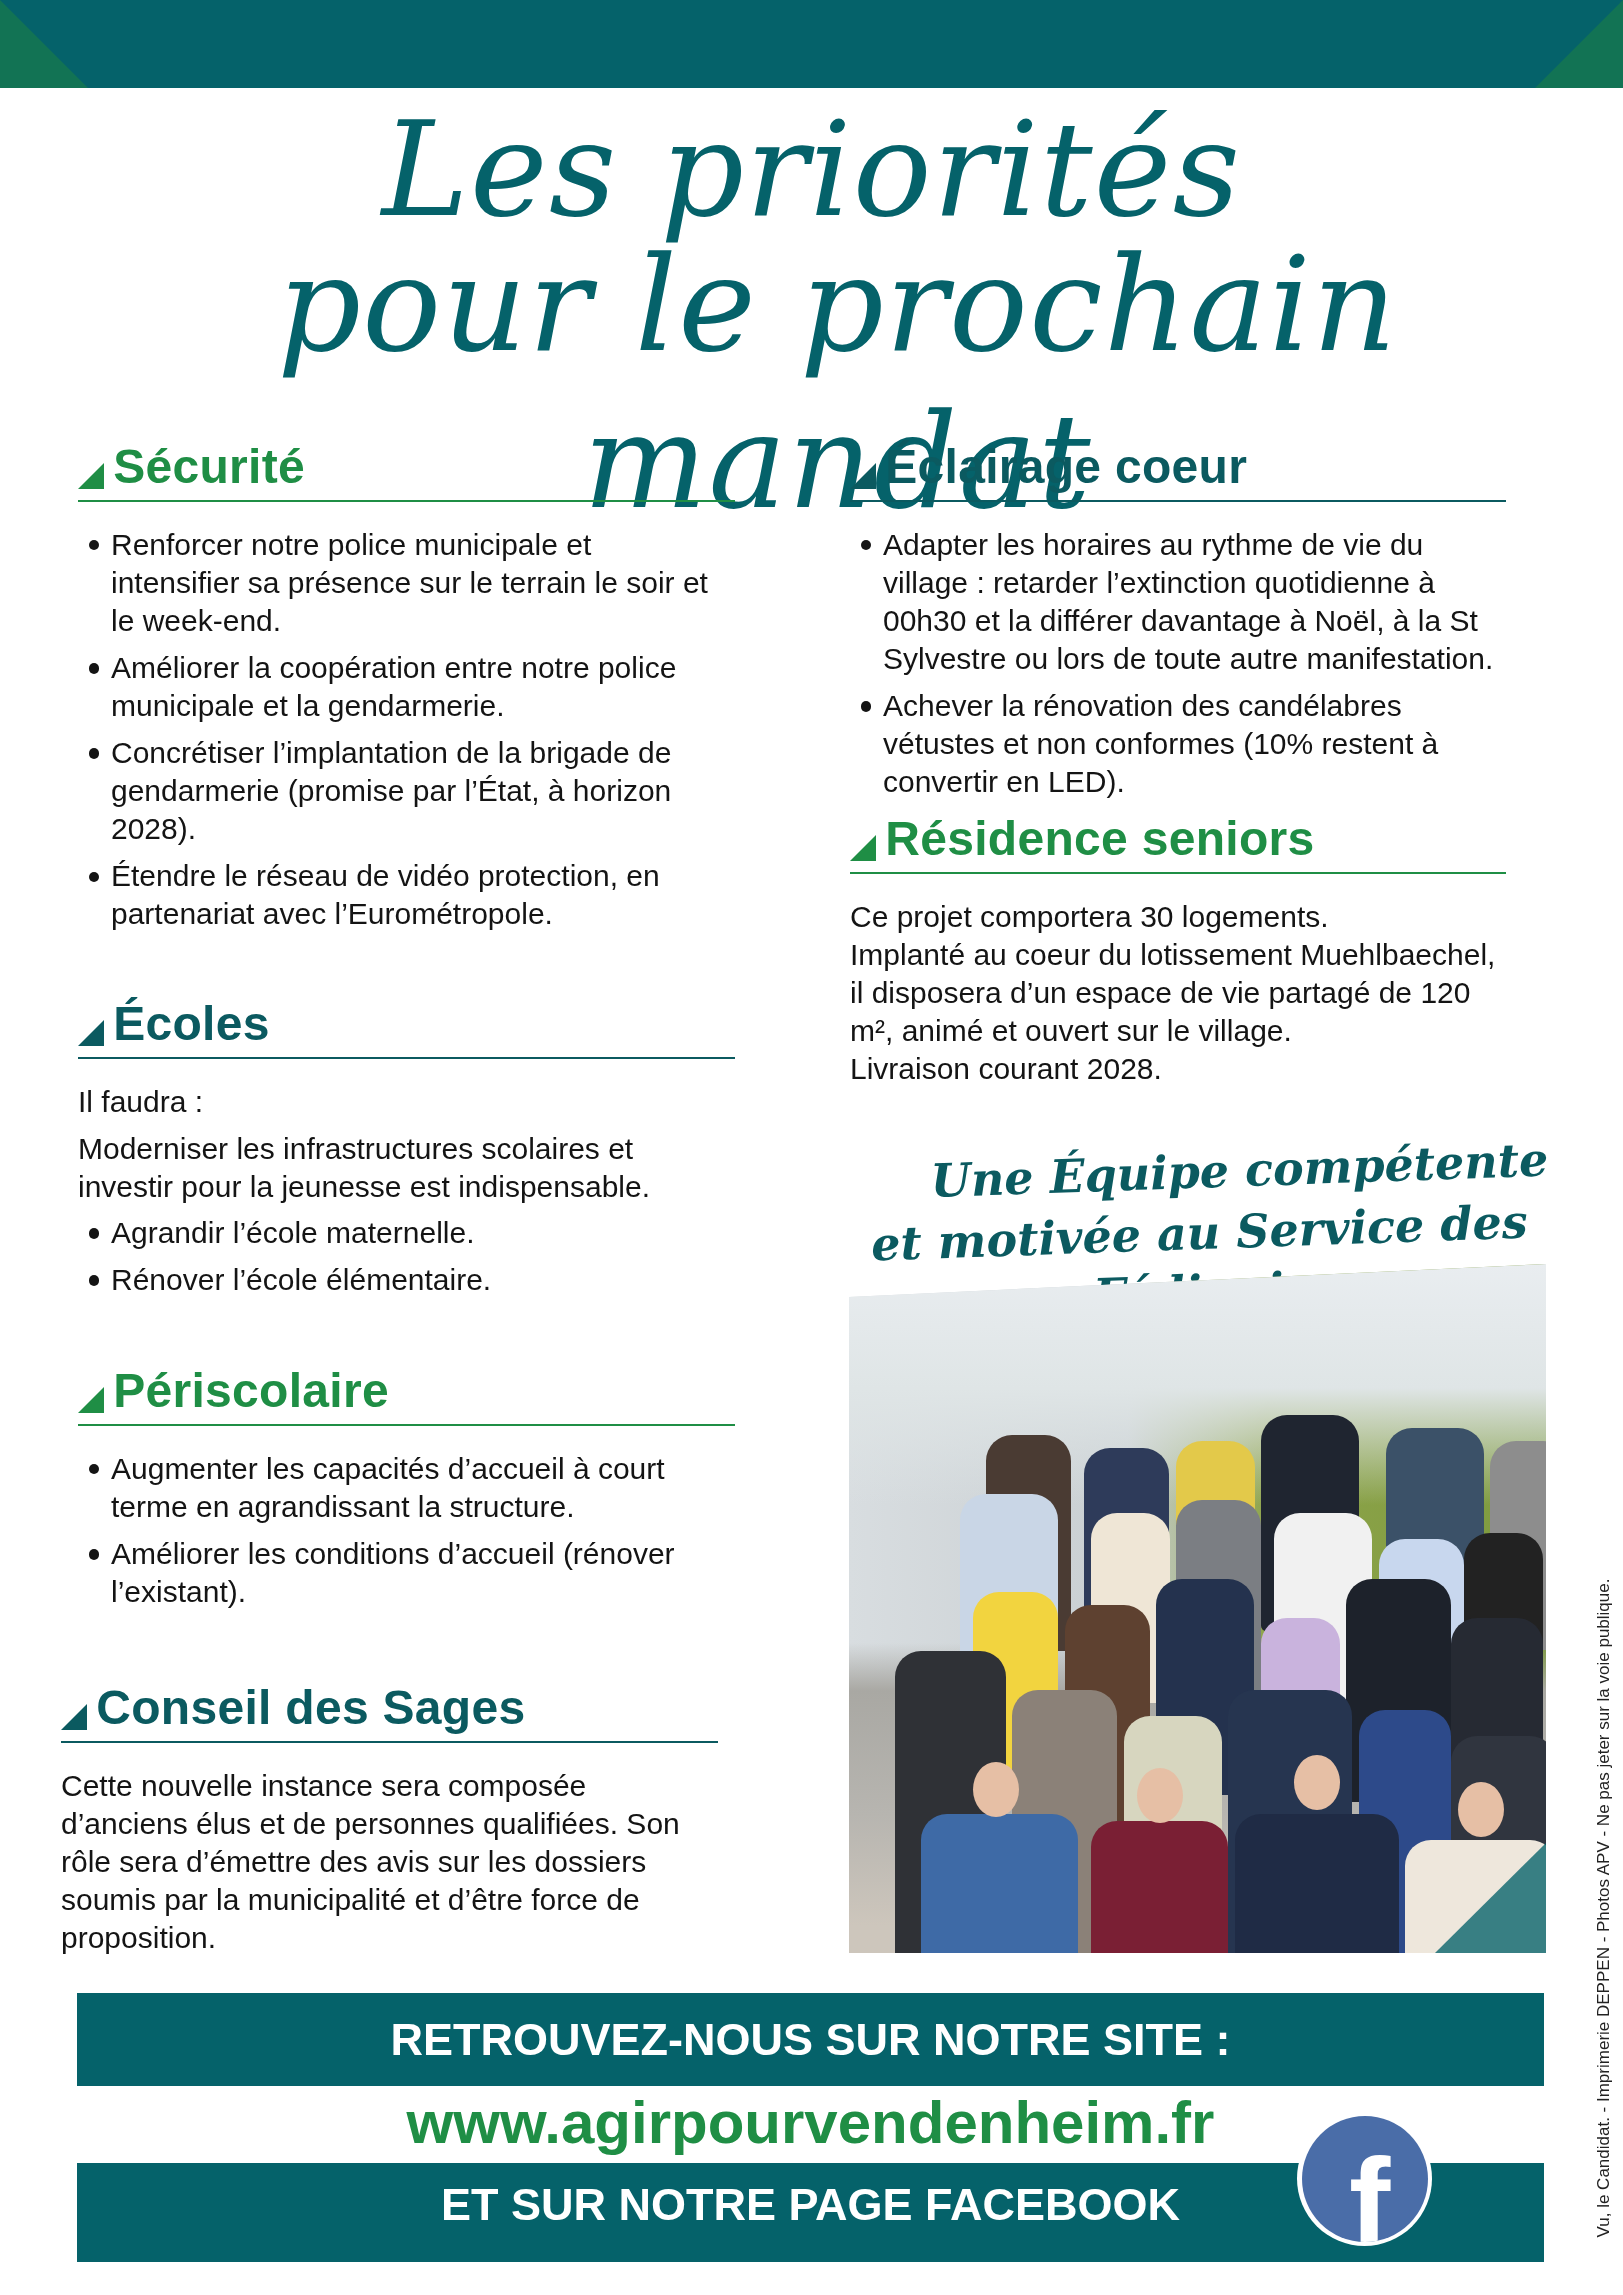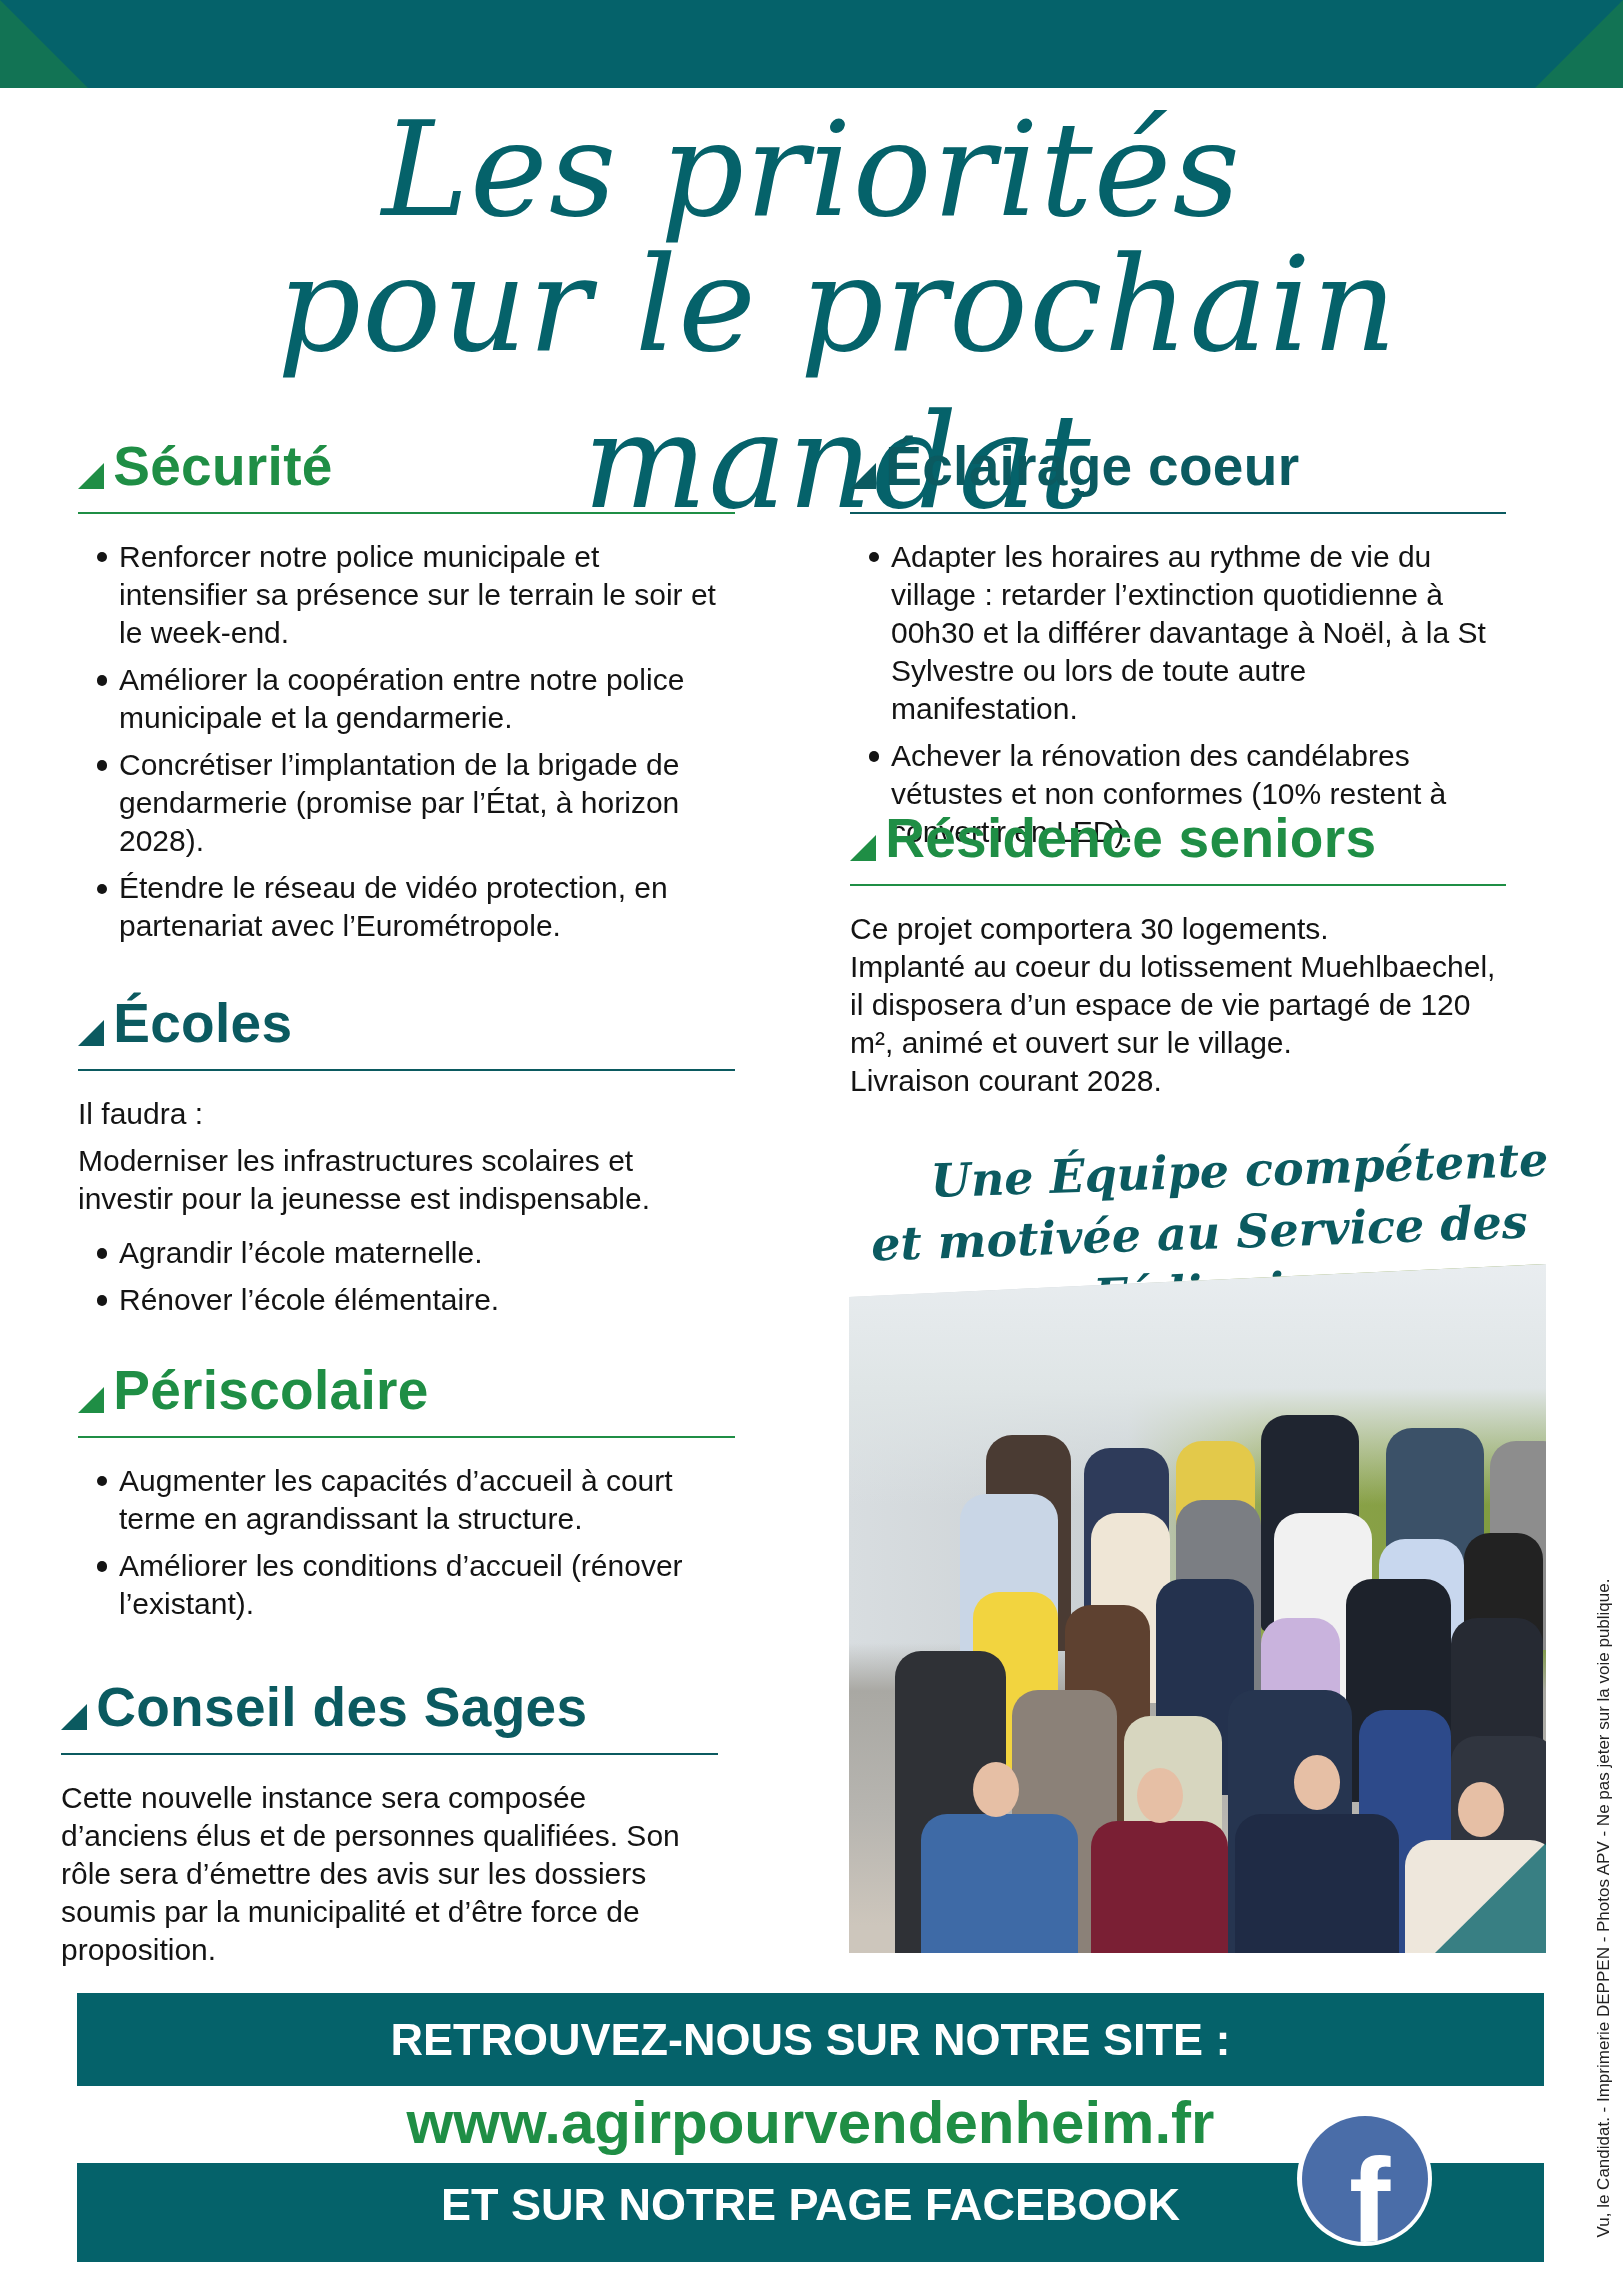--- a/index.html
+++ b/index.html
@@ -24,39 +24,39 @@
     font-family: "DejaVu Serif", "Liberation Serif", serif;
     font-style: italic; color: #05626A; letter-spacing: 1.3px;
   }
   .title-1 { top: 98px; font-size: 131px; line-height: 144px; }
   .title-2 { top: 226px; font-size: 131px; line-height: 157px; left: 26px; }
 
   
   .section { position: absolute; }
   .sec-head {
     display: flex; align-items: flex-end;
-    font-weight: bold; font-size: 55px; line-height: 63px;
-    padding-bottom: 14px;
+    font-weight: bold; font-size: 48px; line-height: 63px;
+    padding-bottom: 2px;
     border-bottom: 2.6px solid currentColor;
     letter-spacing: 0.3px;
   }
   .sec-head .tri {
     width: 0; height: 0; margin: 0 9.2px 9.2px 0;
     border-bottom: 26px solid currentColor; border-left: 26px solid transparent;
     flex: 0 0 auto;
   }
   .green { color: #1F8E45; }
   .teal { color: #0B5A60; }
 
   .body-text {
     margin-top: 23.6px;
     font-size: 30px; line-height: 38px; color: #141414;
   }
   .body-text p { margin: 0; }
-  ul.bullets { list-style: none; margin: 16px; padding: 0; }
+  ul.bullets { list-style: none; margin: 8px; padding: 0; }
   ul.bullets li {
     position: relative; padding-left: 25px; margin-bottom: 9.2px;
     font-size: 30px; line-height: 38px; color: #141414;
   }
   ul.bullets li .dot {
     position: absolute; left: 2.6px; top: 14.4px; width: 10.5px; height: 10.5px;
     border-radius: 50%; background: #141414;
   }
 
   

